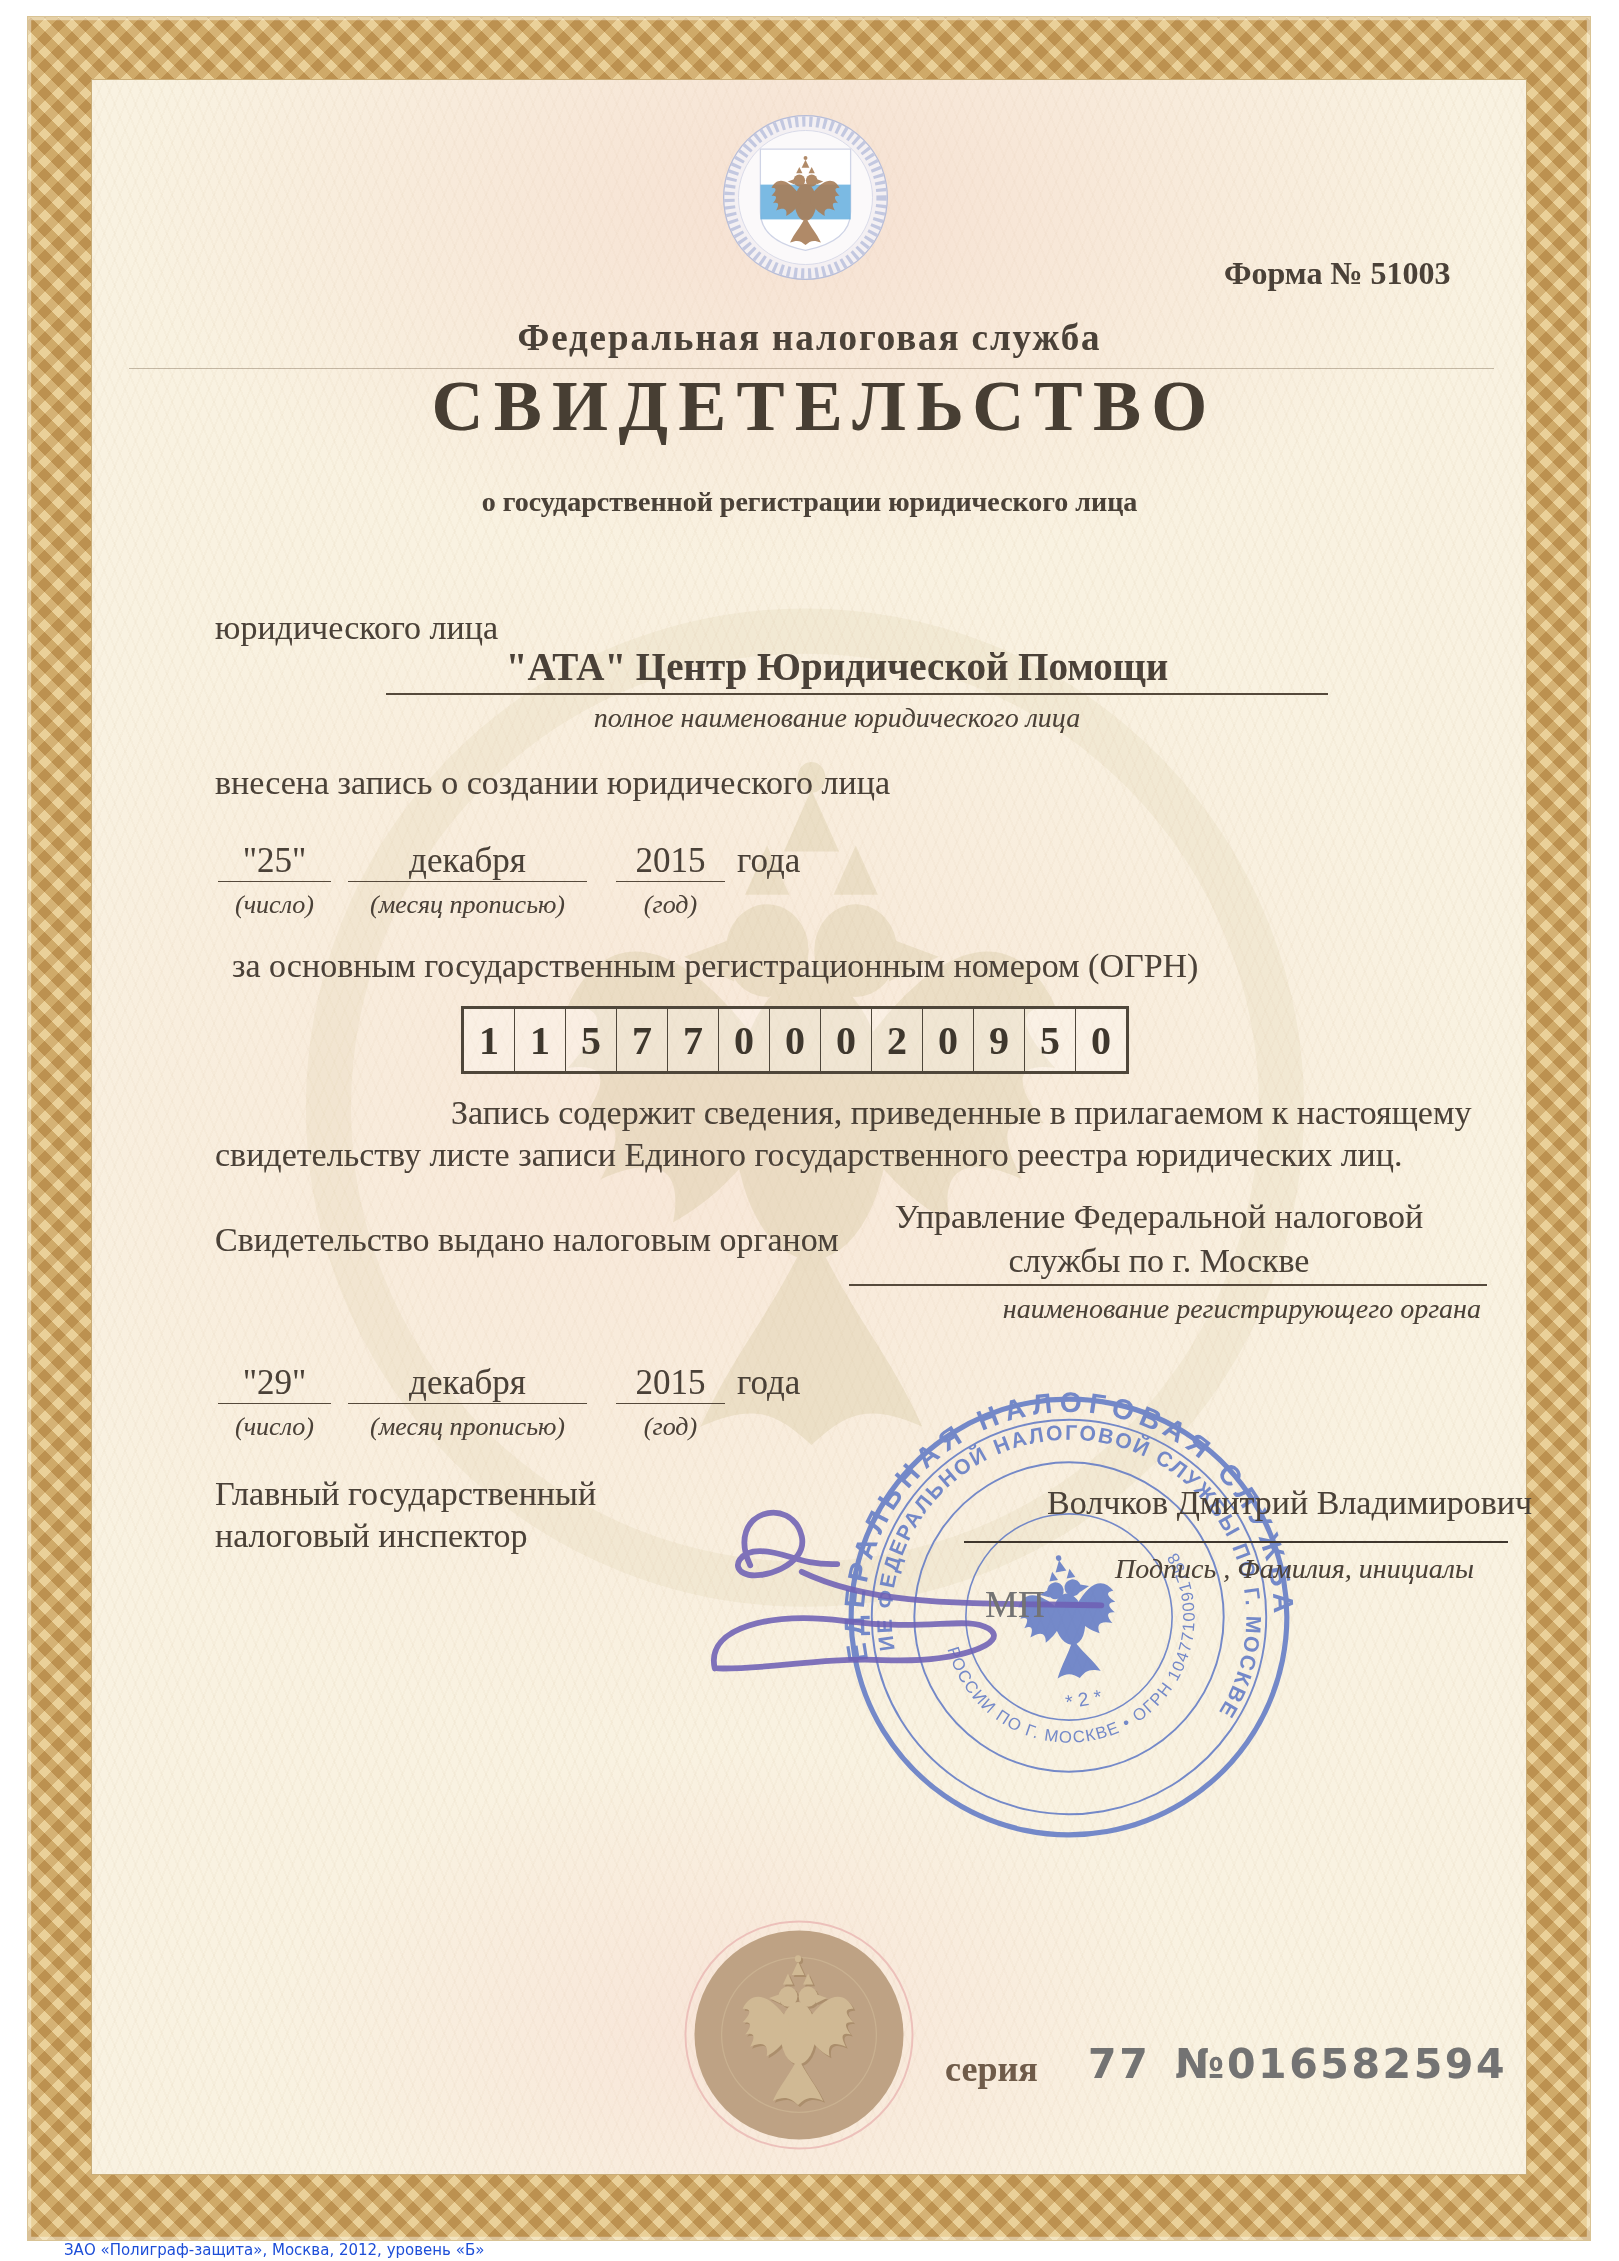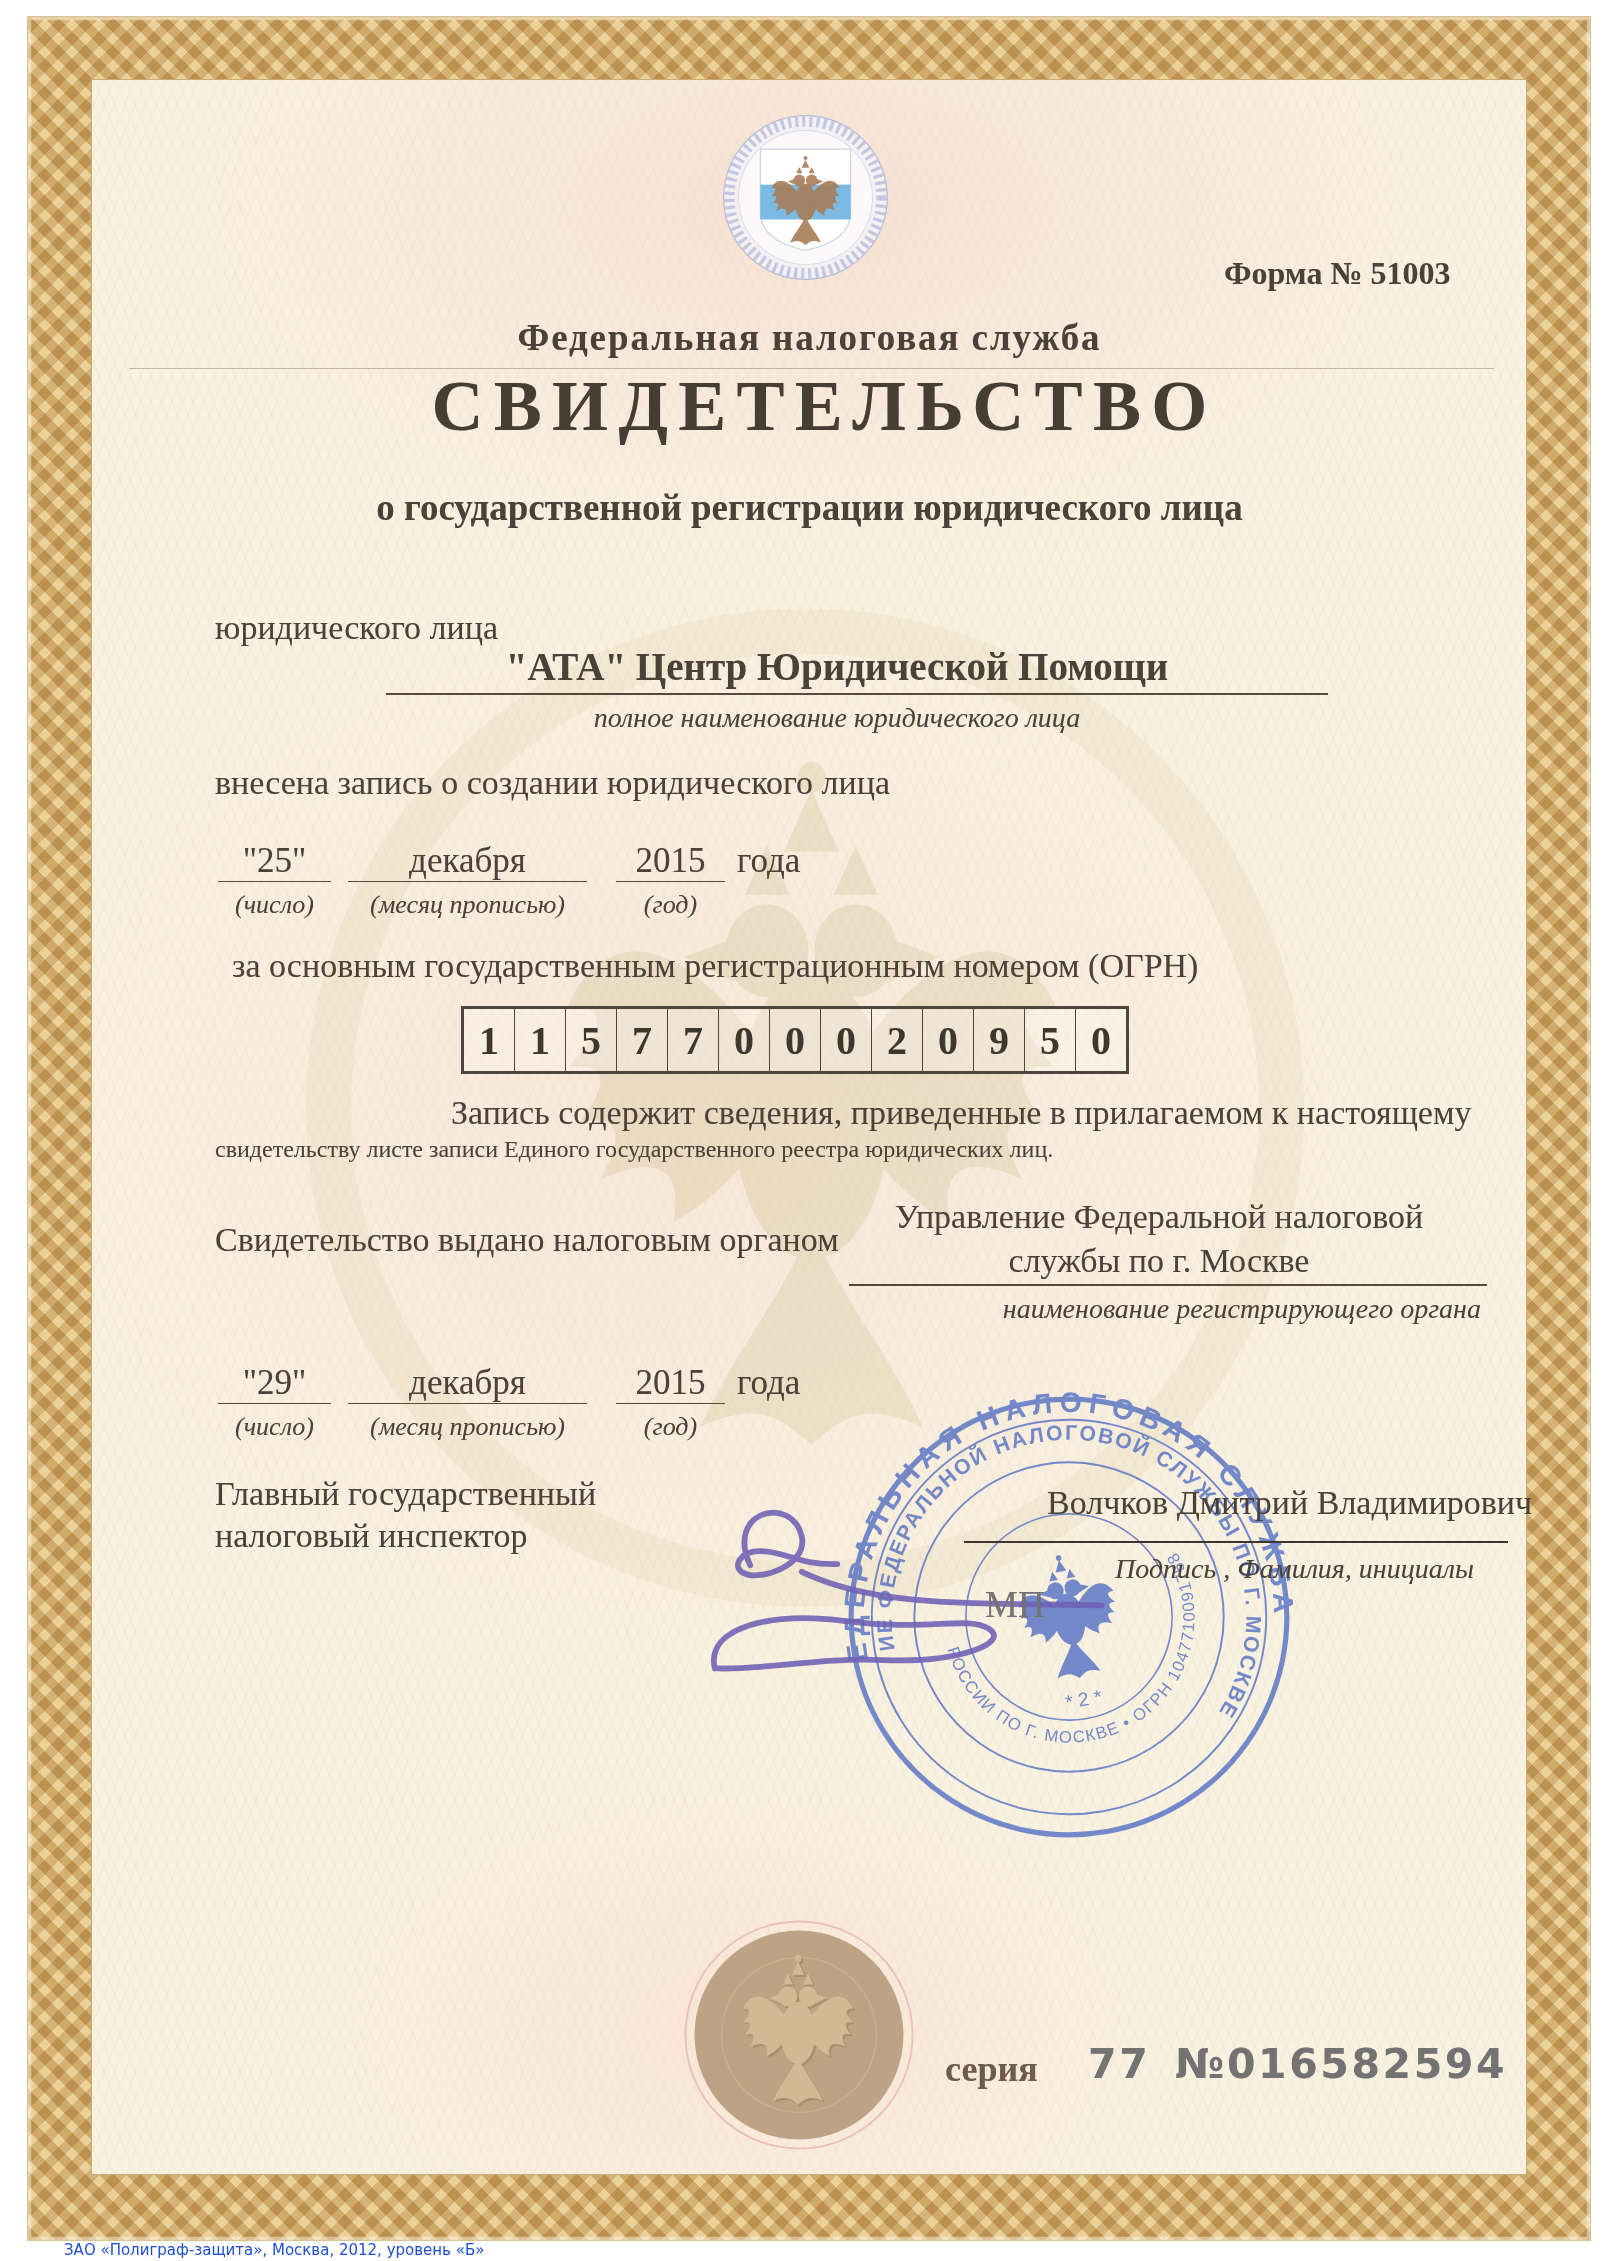--- a/index.html
+++ b/index.html
@@ -79,21 +79,21 @@
     <circle cx="142" cy="148" r="104" fill="#ffffff" opacity=".65" stroke="#c9cde2" stroke-width="1.5"></circle>
     <path d="M72,73 h140 v97 q0,46 -70,60 q-70,-14 -70,-60 Z" fill="#ffffff" stroke="#cfd4e6" stroke-width="2"></path>
     <rect x="72" y="128" width="140" height="54" fill="#64aede" opacity=".85"></rect>
     <use href="#eagle" transform="translate(82,78) scale(1.2,1.25)" fill="#a87e58" opacity=".9"></use>
   </svg>
 
   <div class="t b" style="left:1224px;top:255px;width:283px;font-size:32px;">Форма  № 51003</div>
   <div class="t b c" style="left:0;top:316px;width:1619px;font-size:37px;letter-spacing:1.9px;">Федеральная налоговая служба</div>
   <div class="hair" style="left:129px;top:368px;width:1365px;"></div>
   <div class="t b c" style="left:0;top:365px;width:1649px;font-size:72px;letter-spacing:10.3px;color:#473e33;">СВИДЕТЕЛЬСТВО</div>
-  <div class="t b c" style="left:0;top:486px;width:1619px;font-size:37px;">о государственной регистрации юридического лица</div>
+  <div class="t b c" style="left:0;top:486px;width:1619px;font-size:28px;">о государственной регистрации юридического лица</div>
 
   <div class="t" style="left:215px;top:609px;font-size:34px;">юридического лица</div>
 
   <div class="t b c" style="left:64px;top:644px;width:1546px;font-size:39px;">"АТА" Центр Юридической Помощи</div>
   <div class="ul" style="left:386px;top:693px;width:942px;"></div>
   <div class="t i c" style="left:193px;top:702px;width:1288px;font-size:28px;">полное наименование юридического лица</div>
 
   <div class="t" style="left:215px;top:764px;font-size:34px;">внесена запись о создании юридического лица</div>
 
   <div class="t c" style="left:218px;top:841px;width:113px;font-size:35px;">"25"</div>
@@ -118,21 +118,21 @@
     <div class="cell">0</div>
     <div class="cell">0</div>
     <div class="cell">2</div>
     <div class="cell">0</div>
     <div class="cell">9</div>
     <div class="cell">5</div>
     <div class="cell">0</div>
   </div>
 
   <div class="t" style="left:451px;top:1094px;font-size:34px;">Запись содержит сведения, приведенные в прилагаемом к настоящему</div>
-  <div class="t" style="left:215px;top:1136px;font-size:24px;">свидетельству листе записи Единого государственного реестра юридических лиц.</div>
+  <div class="t" style="left:215px;top:1136px;font-size:34px;">свидетельству листе записи Единого государственного реестра юридических лиц.</div>
 
   <div class="t c" style="left:837px;top:1198px;width:644px;font-size:34px;">Управление Федеральной налоговой</div>
   <div class="t" style="left:215px;top:1221px;font-size:34px;">Свидетельство выдано налоговым органом</div>
   <div class="t c" style="left:837px;top:1242px;width:644px;font-size:34px;">службы по г. Москве</div>
   <div class="ul" style="left:849px;top:1284px;width:638px;"></div>
   <div class="t i c" style="left:837px;top:1293px;width:644px;font-size:28px;text-align:right;">наименование регистрирующего органа</div>
 
   <div class="t c" style="left:218px;top:1363px;width:113px;font-size:35px;">"29"</div>
   <div class="t c" style="left:348px;top:1363px;width:239px;font-size:35px;">декабря</div>
   <div class="t c" style="left:616px;top:1363px;width:109px;font-size:35px;">2015</div>

